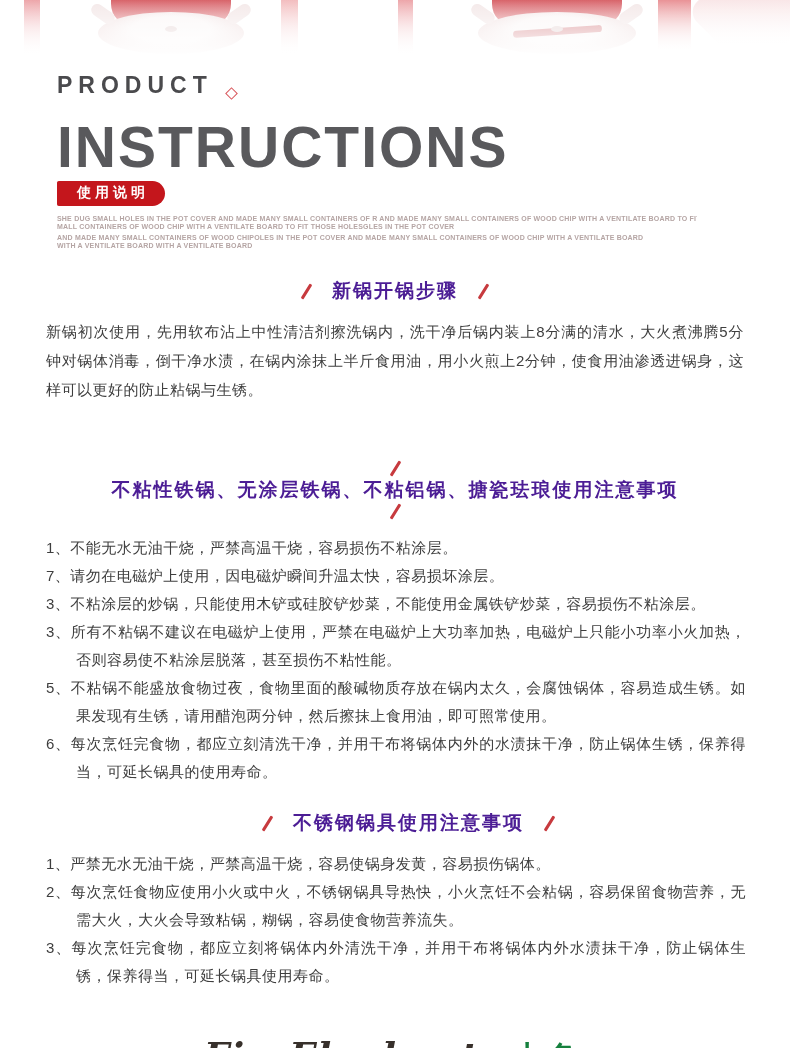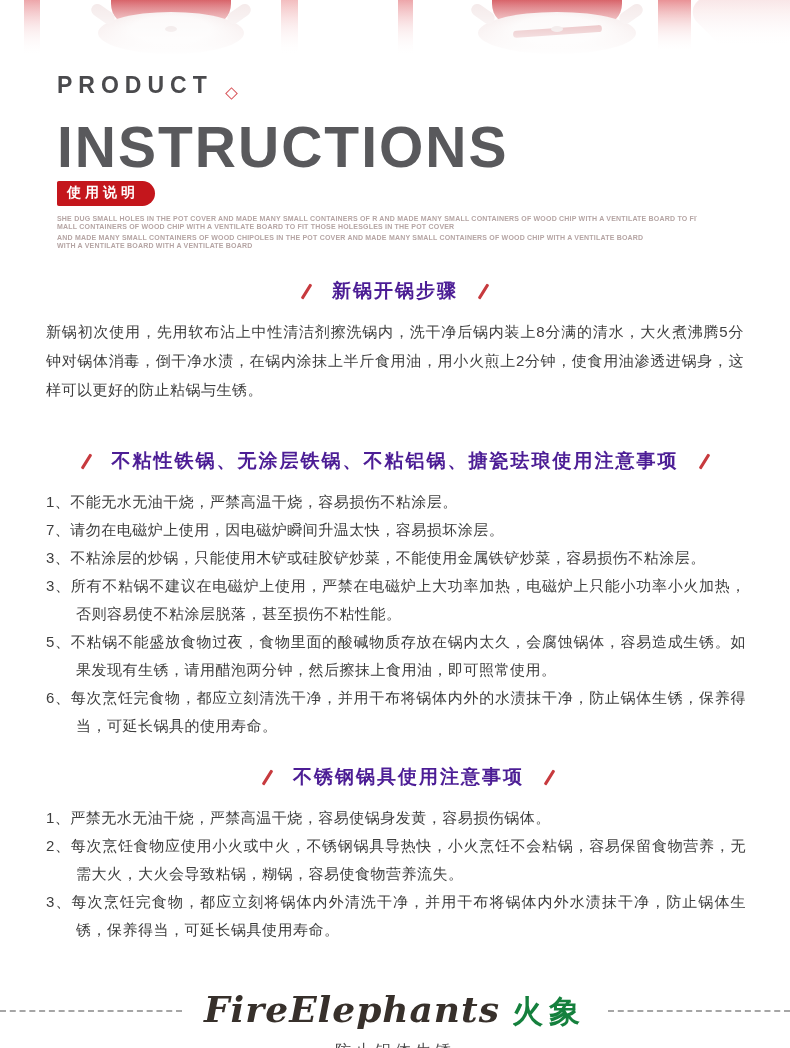--- a/index.html
+++ b/index.html
@@ -39,33 +39,33 @@
 
   
   .header { padding:12px 57px 0 57px; }
   .kicker-row { display:flex; align-items:flex-end; }
   .kicker { font-size:23px; font-weight:700; letter-spacing:6px; color:#4a4a4d; line-height:26px; }
   .diamond { display:inline-block; width:9px; height:9px; border:1.5px solid #d8555a;
              transform:rotate(45deg); margin:2px 0 0 14px; }
   .page-title { font-size:57px; font-weight:700; letter-spacing:2px; color:#59595c; line-height:58px; margin-top:20px; white-space:nowrap; }
   .badge { display:inline-block; margin-top:5px; background:#c4161c; color:#fff;
            font-size:14px; font-weight:700; letter-spacing:4px;
-           padding:3px 16px 4px 10px; border-radius:2px 14px 14px 2px; }
+           padding:3px 16px 4px 20px; border-radius:2px 14px 14px 2px; }
   .fineprint { margin-top:9px; width:640px; color:#b5a5a4; font-size:7px; font-weight:700;
                line-height:8px; letter-spacing:.2px; }
   .fineprint div { white-space:nowrap; overflow:hidden; }
   .fineprint .gap { margin-top:3px; }
 
   
   .sec-heading { display:flex; justify-content:center; align-items:center; }
   .sec-heading h2 { font-size:19px; font-weight:700; letter-spacing:2px; color:#4c1d95; margin:0 24px; white-space:nowrap; }
   .slash { display:inline-block; width:3px; height:17px; background:#c73a3e; border-radius:1px; transform:rotate(32deg); }
 
   .sh-open  { margin-top:28px; }
-  .sh-non   { margin-top:44px; }
+  .sh-non   { margin-top:56px;flex-direction:column; }
   .sh-steel { margin-top:24px;padding-left:27px; }
 
   
   .para { margin:13px 46px 0 46px; font-size:15px; line-height:29px; letter-spacing:.5px; text-align:justify; color:#3e3e3e; }
   ul.instructions { list-style:none; margin:14px 44px 0 46px; padding:0; }
   ul.instructions li { font-size:15px; line-height:28px; letter-spacing:.5px; text-align:justify;
                        color:#3e3e3e; padding-left:30px; text-indent:-30px; }
 
   
   .footer { margin-top:44px; }

